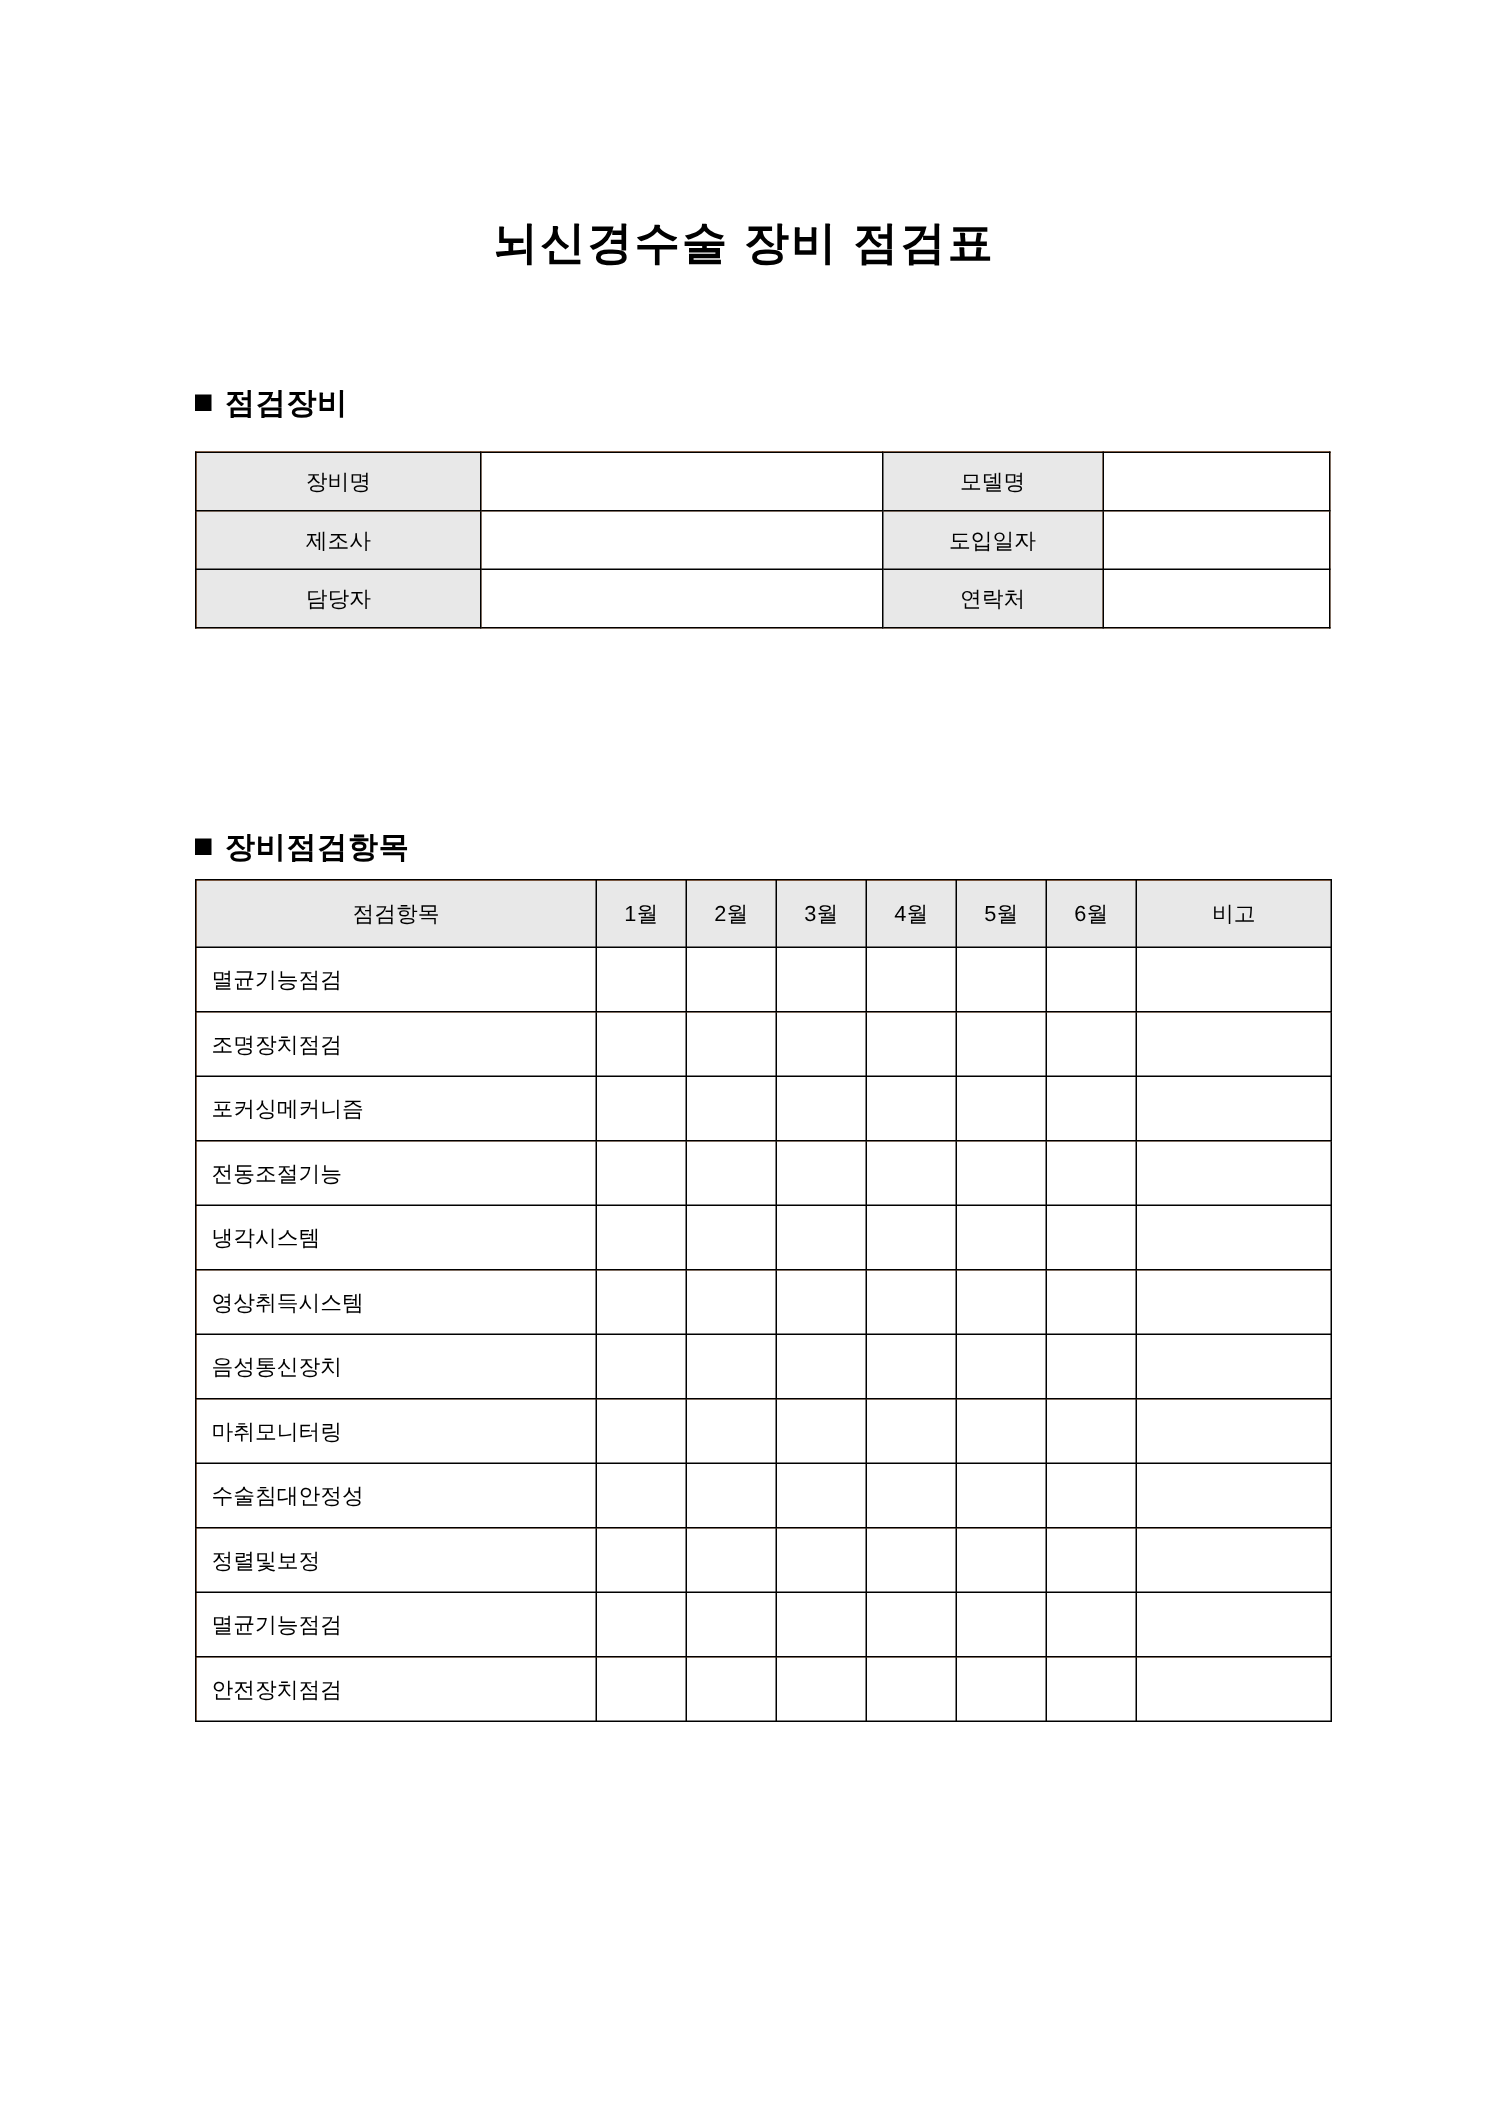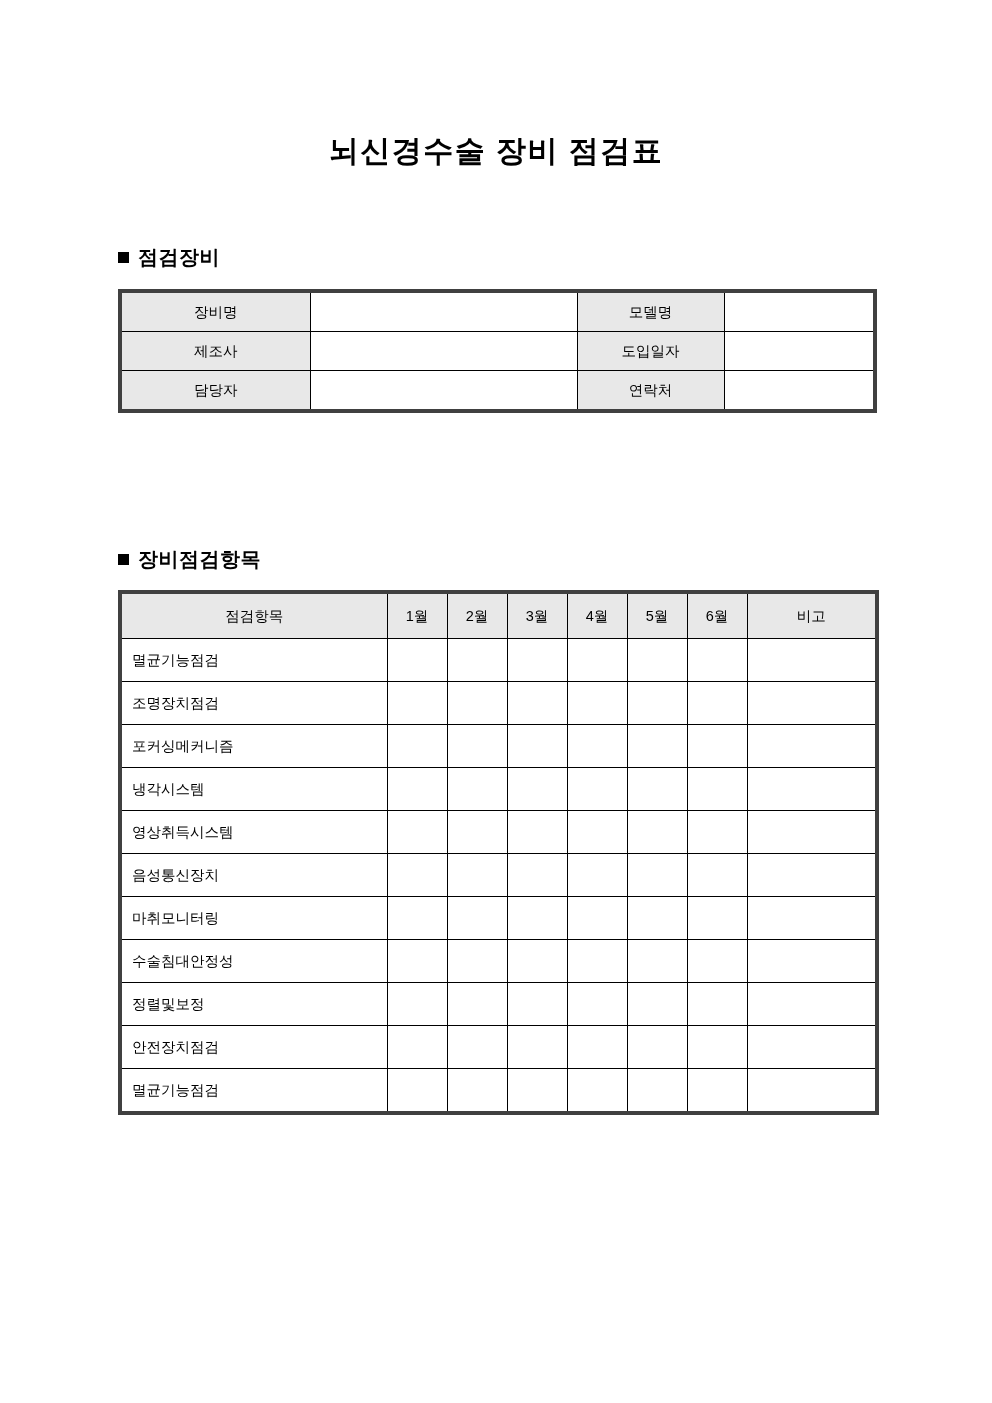--- a/index.html
+++ b/index.html
@@ -12,21 +12,21 @@
     height: 1403px;
     font-family: "Liberation Sans", "DejaVu Sans", sans-serif;
     color: #000000;
     position: relative;
     overflow: hidden;
   }
   .page {
     width: 992px;
     height: 1276px;
     box-sizing: border-box;
-    padding: 0;
+    padding: 12px;
     position: relative;
     border-radius: 22px;
   }
   .doc-title {
     text-align: center;
     font-size: 30px;
     font-weight: bold;
     letter-spacing: 1.5px;
     margin: 0;
     padding-top: 133px;
@@ -54,21 +54,21 @@
     vertical-align: 1px;
   }
   .sec1-wrap { padding-top: 78px; }
   .sec2-wrap { padding-top: 136px; }
 
   table {
     border-collapse: collapse;
     table-layout: fixed;
     margin-left: 118px;
     margin-top: 0;
-    border: 4px solid #404040;
+    border: 1px solid #404040;
     background: #f97316;
   }
   table td, table th {
     border: 1px solid #000000;
     font-size: 14.5px;
     font-weight: normal;
     color: #000;
     padding: 0;
     margin: 0;
   }
@@ -93,21 +93,21 @@
     padding-left: 8px;
   }
   .col-lbl1 { width: 190px; }
   .col-val1 { width: 267px; }
   .col-lbl2 { width: 147px; }
   .col-val2 { width: 151px; }
 
   
   .check-table {
     width: 757px;
-    margin-top: 21px;
+    margin-top: 11px;
   }
   .check-table thead td {
     background: #e8e8e8;
     height: 44px;
     text-align: center;
     vertical-align: middle;
   }
   .check-table tbody td {
     height: 42px;
     background: #ffffff;
@@ -220,20 +220,30 @@
             <td class="item-name">포커싱메커니즘</td>
             <td class="mark-cell"></td>
             <td class="mark-cell"></td>
             <td class="mark-cell"></td>
             <td class="mark-cell"></td>
             <td class="mark-cell"></td>
             <td class="mark-cell"></td>
             <td class="mark-cell"></td>
           </tr>
           <tr>
+            <td class="item-name">전동조절기능</td>
+            <td class="mark-cell"></td>
+            <td class="mark-cell"></td>
+            <td class="mark-cell"></td>
+            <td class="mark-cell"></td>
+            <td class="mark-cell"></td>
+            <td class="mark-cell"></td>
+            <td class="mark-cell"></td>
+          </tr>
+          <tr>
             <td class="item-name">냉각시스템</td>
             <td class="mark-cell"></td>
             <td class="mark-cell"></td>
             <td class="mark-cell"></td>
             <td class="mark-cell"></td>
             <td class="mark-cell"></td>
             <td class="mark-cell"></td>
             <td class="mark-cell"></td>
           </tr>
           <tr>
@@ -280,31 +290,31 @@
             <td class="item-name">정렬및보정</td>
             <td class="mark-cell"></td>
             <td class="mark-cell"></td>
             <td class="mark-cell"></td>
             <td class="mark-cell"></td>
             <td class="mark-cell"></td>
             <td class="mark-cell"></td>
             <td class="mark-cell"></td>
           </tr>
           <tr>
+            <td class="item-name">멸균기능점검</td>
+            <td class="mark-cell"></td>
+            <td class="mark-cell"></td>
+            <td class="mark-cell"></td>
+            <td class="mark-cell"></td>
+            <td class="mark-cell"></td>
+            <td class="mark-cell"></td>
+            <td class="mark-cell"></td>
+          </tr>
+          <tr>
             <td class="item-name">안전장치점검</td>
-            <td class="mark-cell"></td>
-            <td class="mark-cell"></td>
-            <td class="mark-cell"></td>
-            <td class="mark-cell"></td>
-            <td class="mark-cell"></td>
-            <td class="mark-cell"></td>
-            <td class="mark-cell"></td>
-          </tr>
-          <tr>
-            <td class="item-name">멸균기능점검</td>
             <td class="mark-cell"></td>
             <td class="mark-cell"></td>
             <td class="mark-cell"></td>
             <td class="mark-cell"></td>
             <td class="mark-cell"></td>
             <td class="mark-cell"></td>
             <td class="mark-cell"></td>
           </tr>
         </tbody>
     </table>

